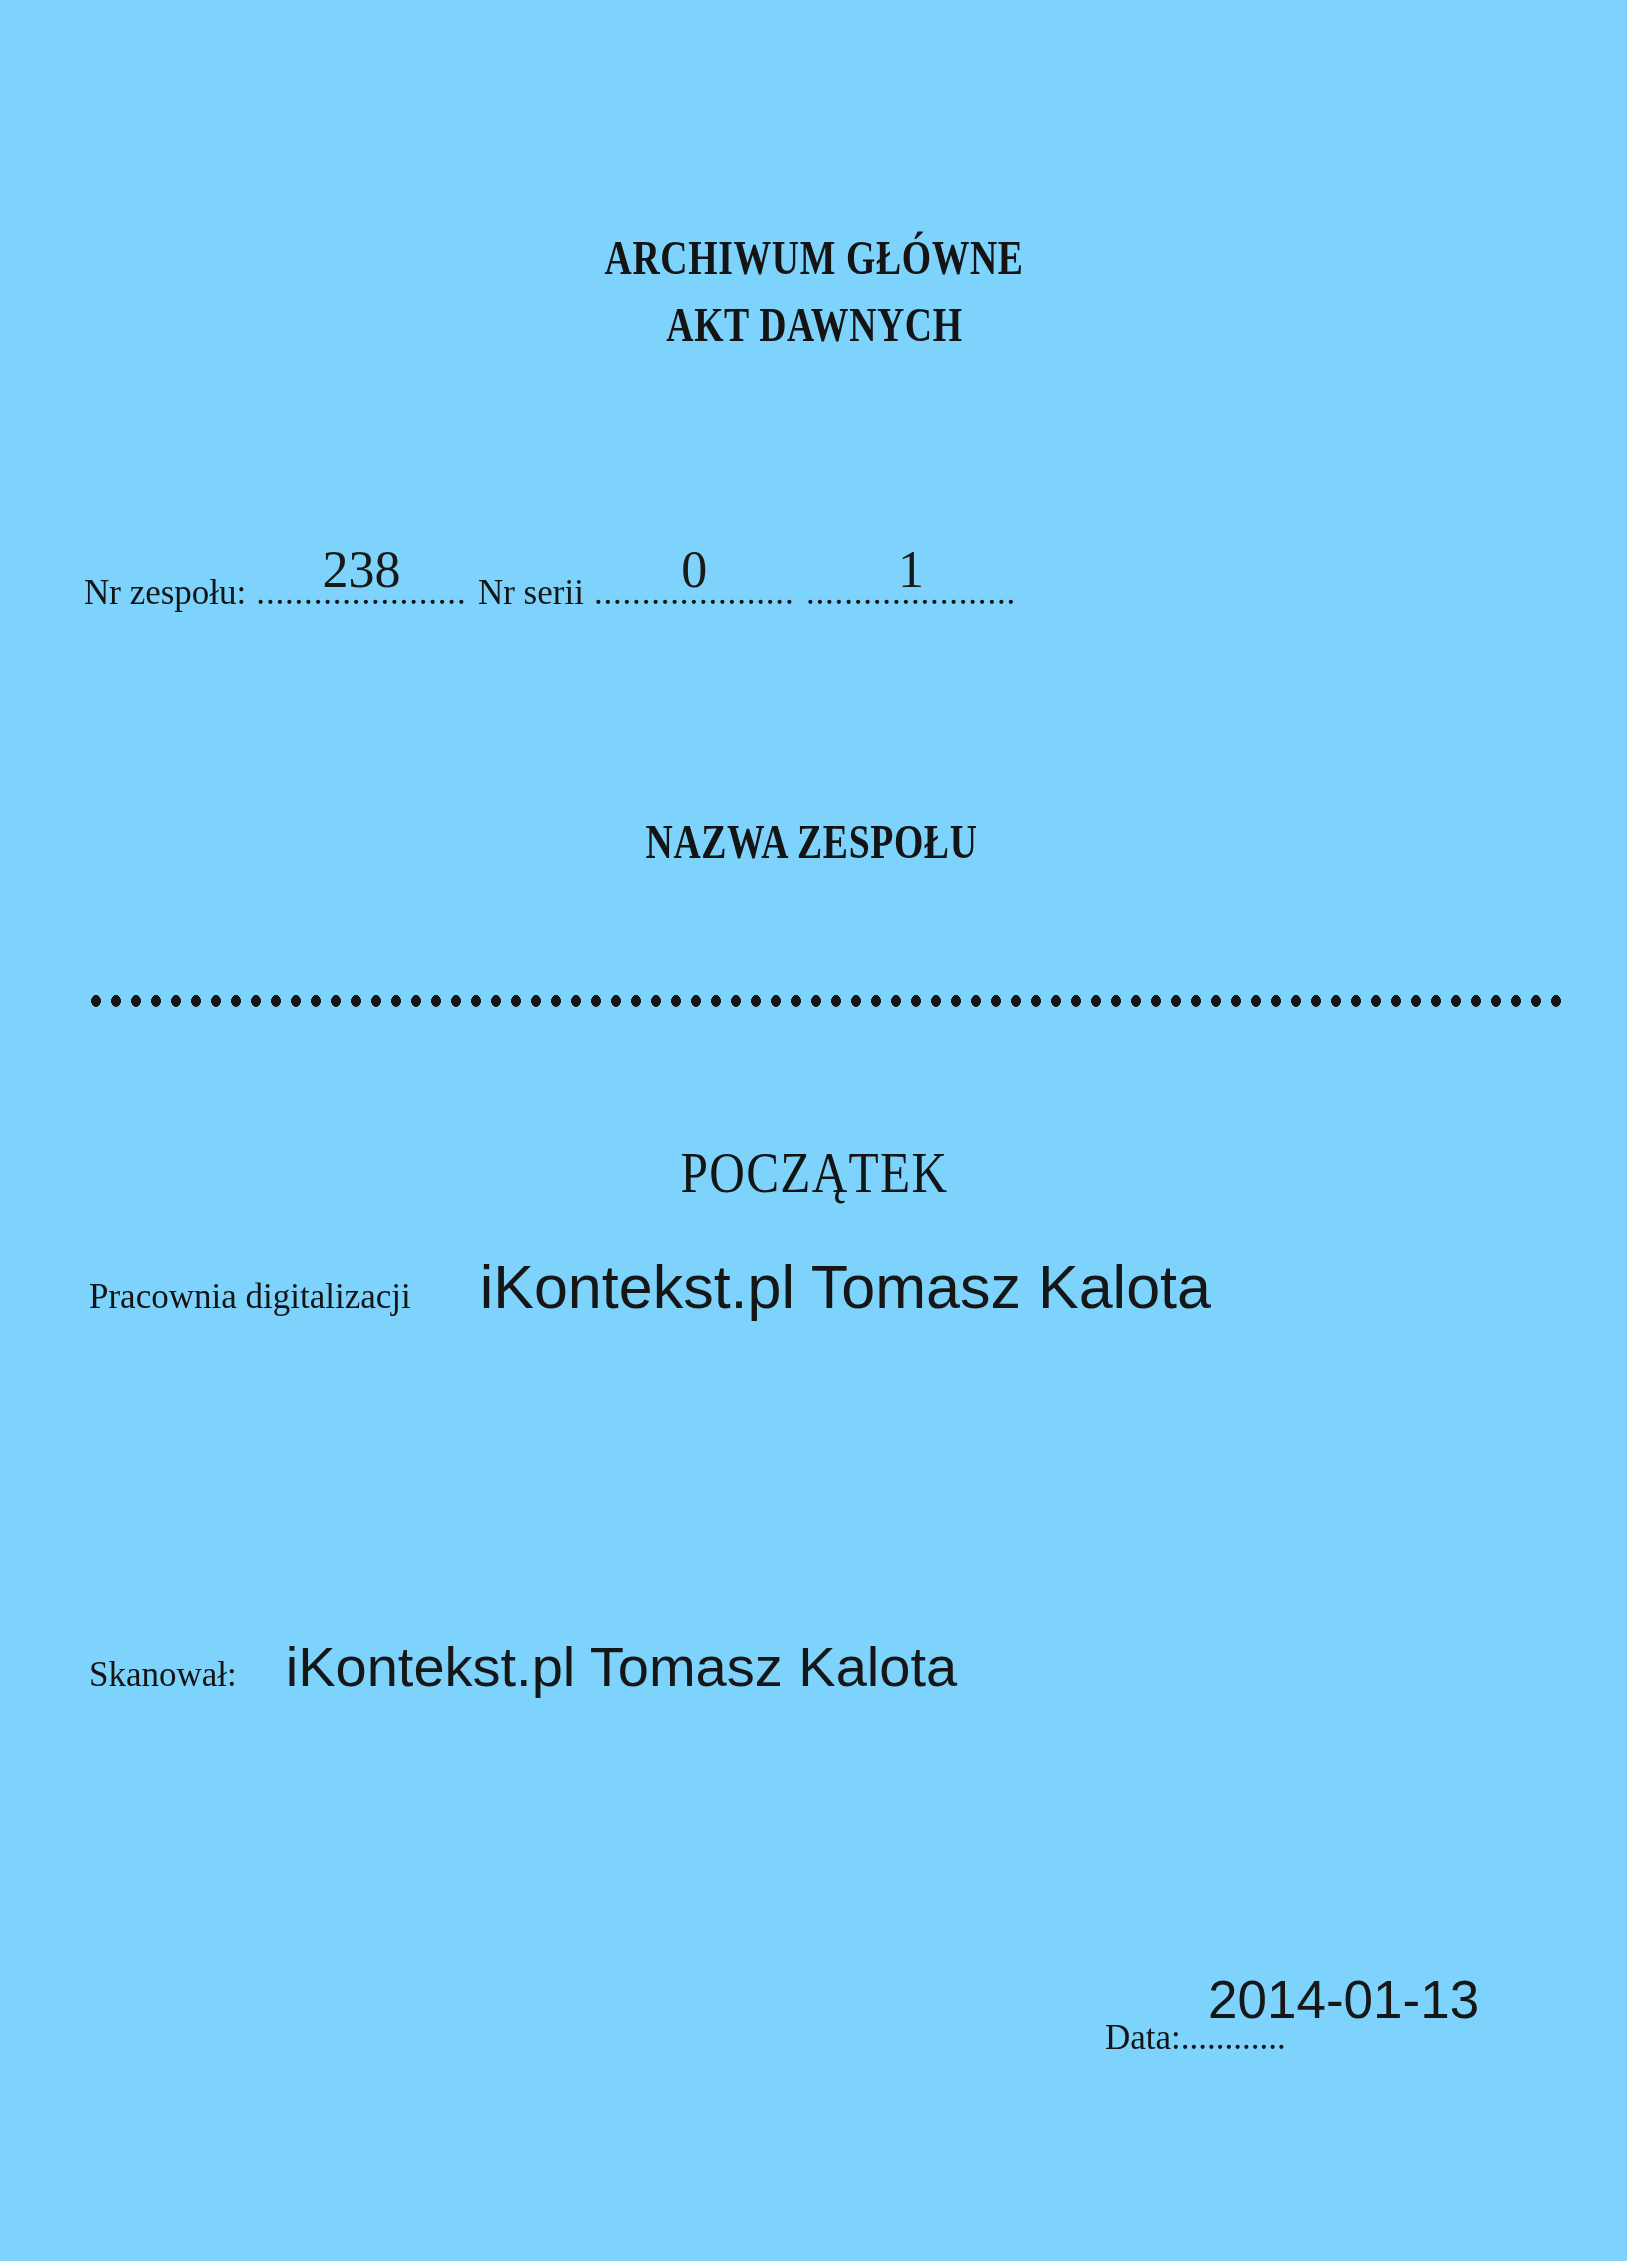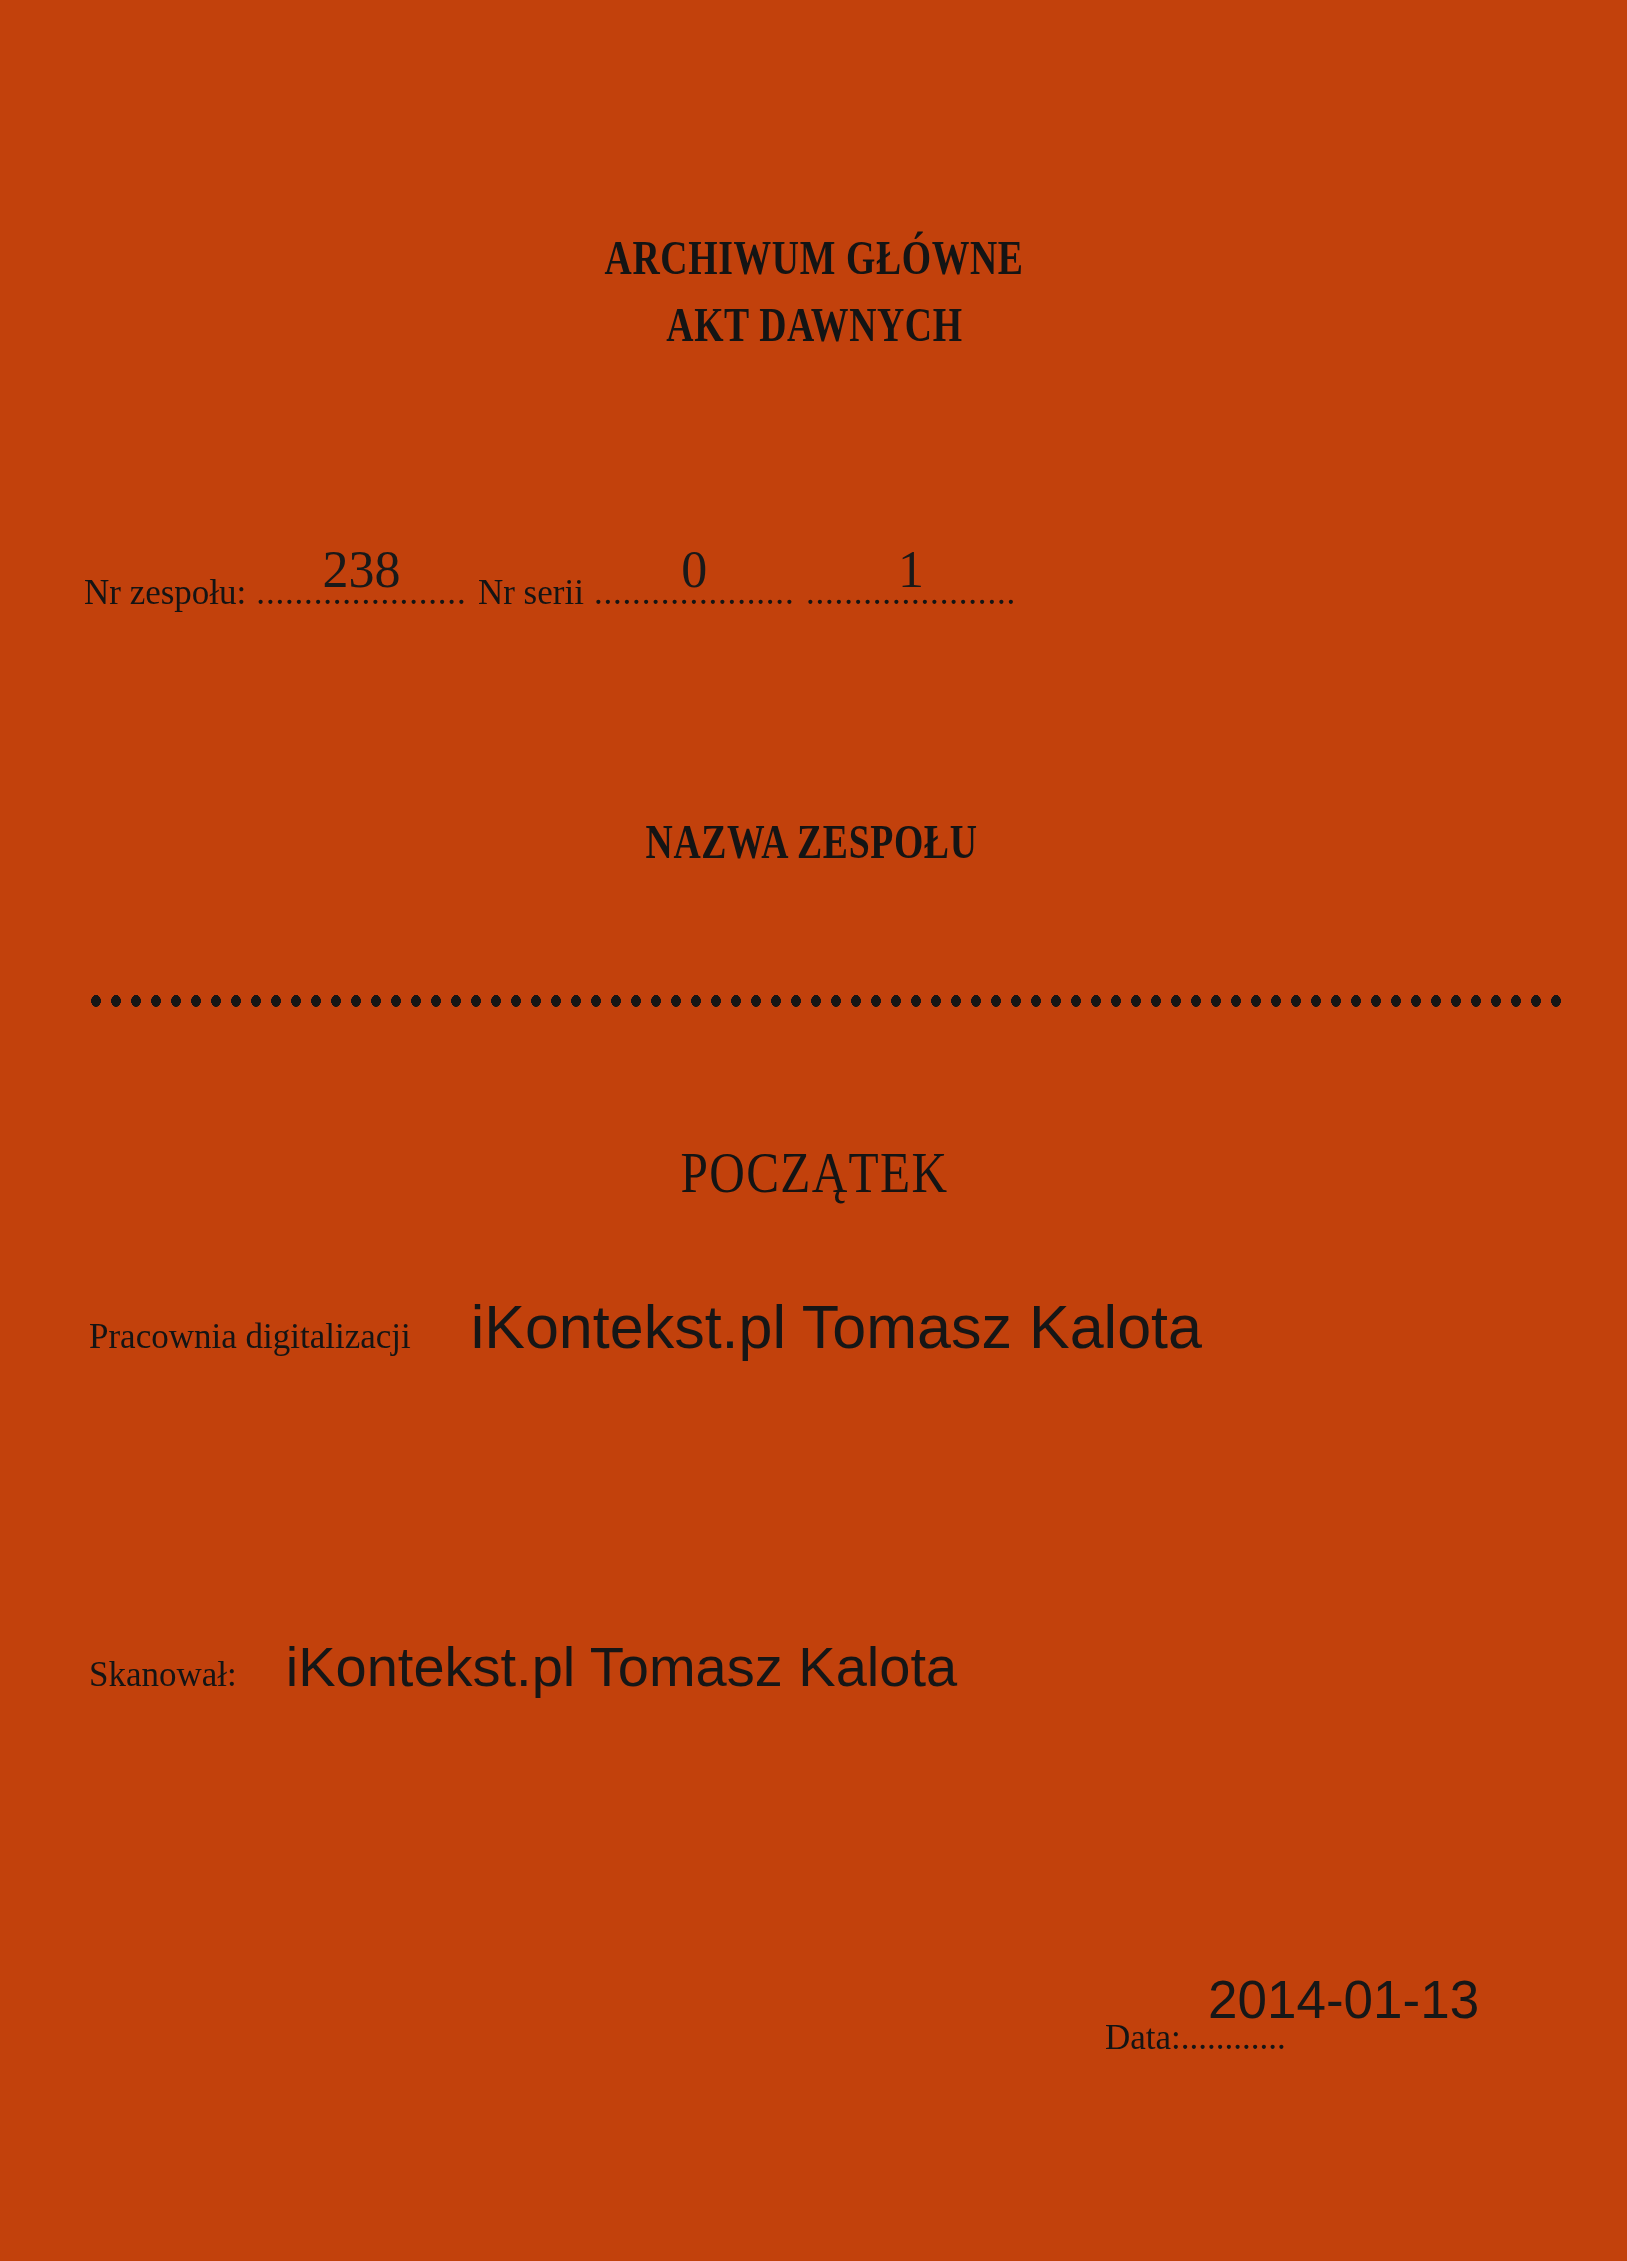--- a/index.html
+++ b/index.html
@@ -1,20 +1,20 @@
 <!DOCTYPE html>
 <html style="font-size:12.3px"><head>
 <meta charset="utf-8">
 <style>
   html, body { margin: 0; padding: 0; background: #ffffff; }
   .page {
     position: relative;
     width: 1628px;
     height: 2261px;
-    background: #c2410c;
+    background: #7dd3fc;
     color: #141414;
     font-family: "Liberation Serif", "DejaVu Serif", serif;
     overflow: hidden;
   }
 
   
   .archive-header {
     position: absolute;
     top: 224px; left: 0; right: 0;
     text-align: center;
@@ -92,21 +92,21 @@
   .part-title .condense { transform: scaleX(0.85); }
 
   
   .digi-row {
     position: absolute;
     left: 89px;
     display: flex;
     align-items: baseline;
     white-space: nowrap;
   }
-  .digi-row.lab-row  { top: 1297px; }
+  .digi-row.lab-row  { top: 1257px; gap: 9px; }
   .digi-row.scan-row { top: 1639px; }
   .digi-label { font-size: 35px; }
   .digi-value {
     font-family: "Liberation Sans", "DejaVu Sans", sans-serif;
     line-height: 1;
     color: #161616;
   }
   .lab-row  .digi-value { font-size: 61px; margin-left: 60px; }
   .scan-row .digi-value { font-size: 56px; margin-left: 49px; }
 

